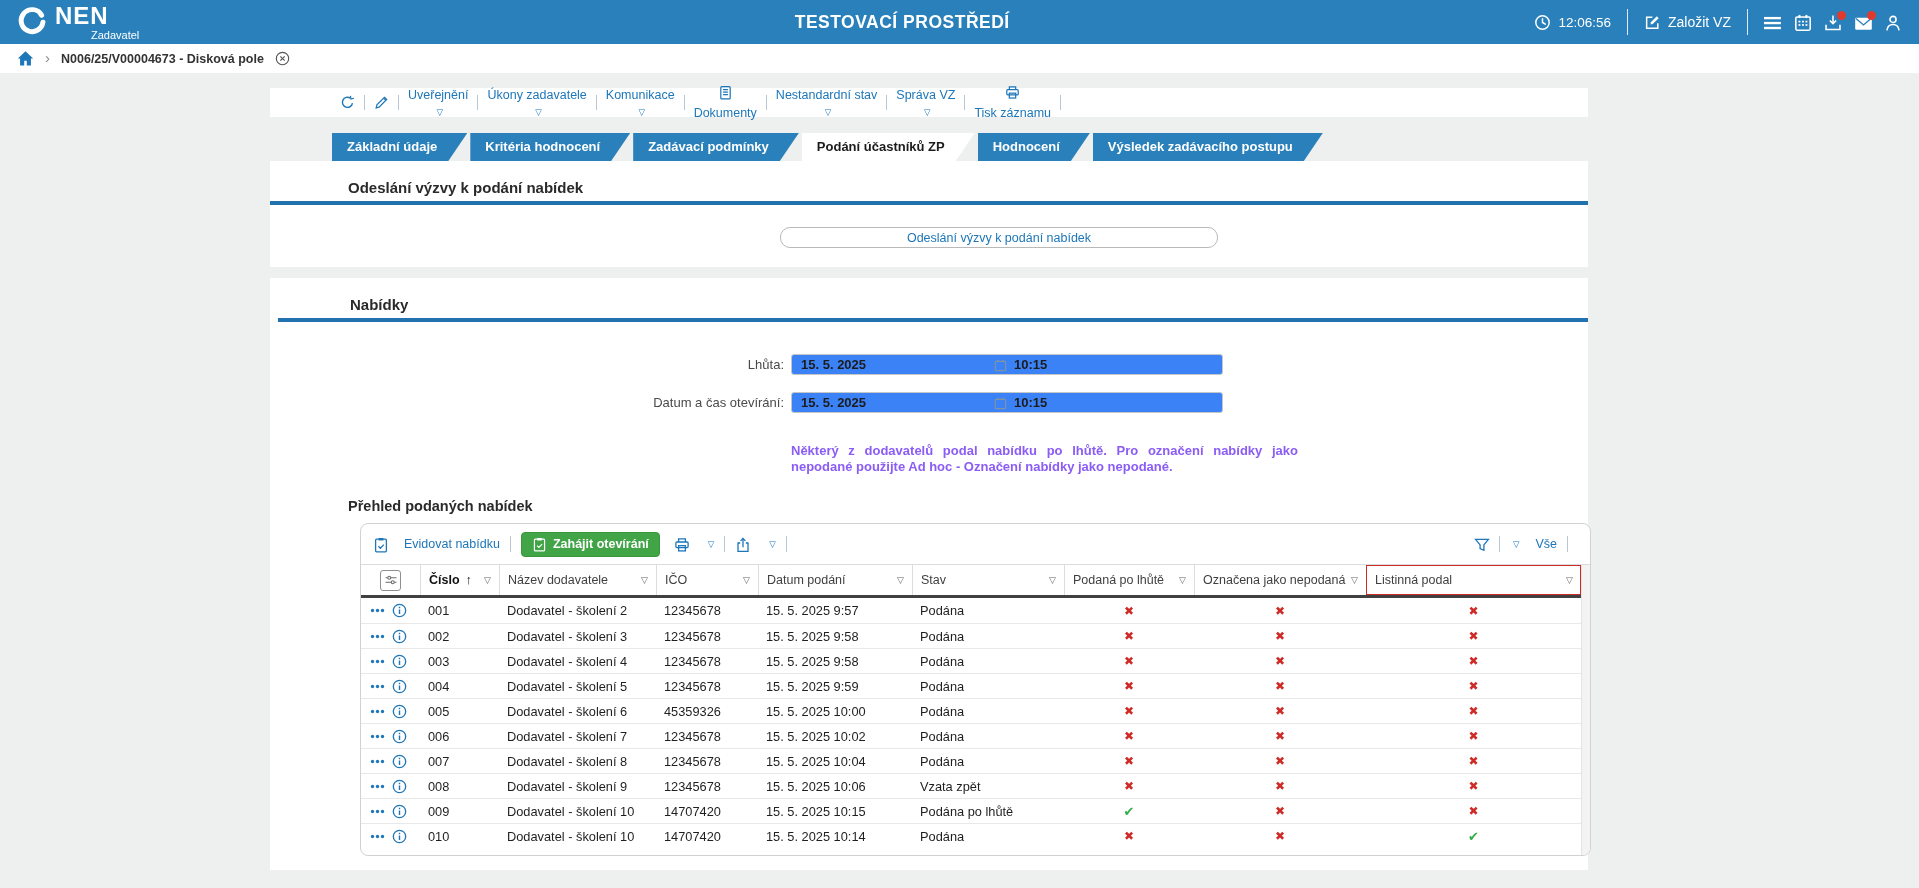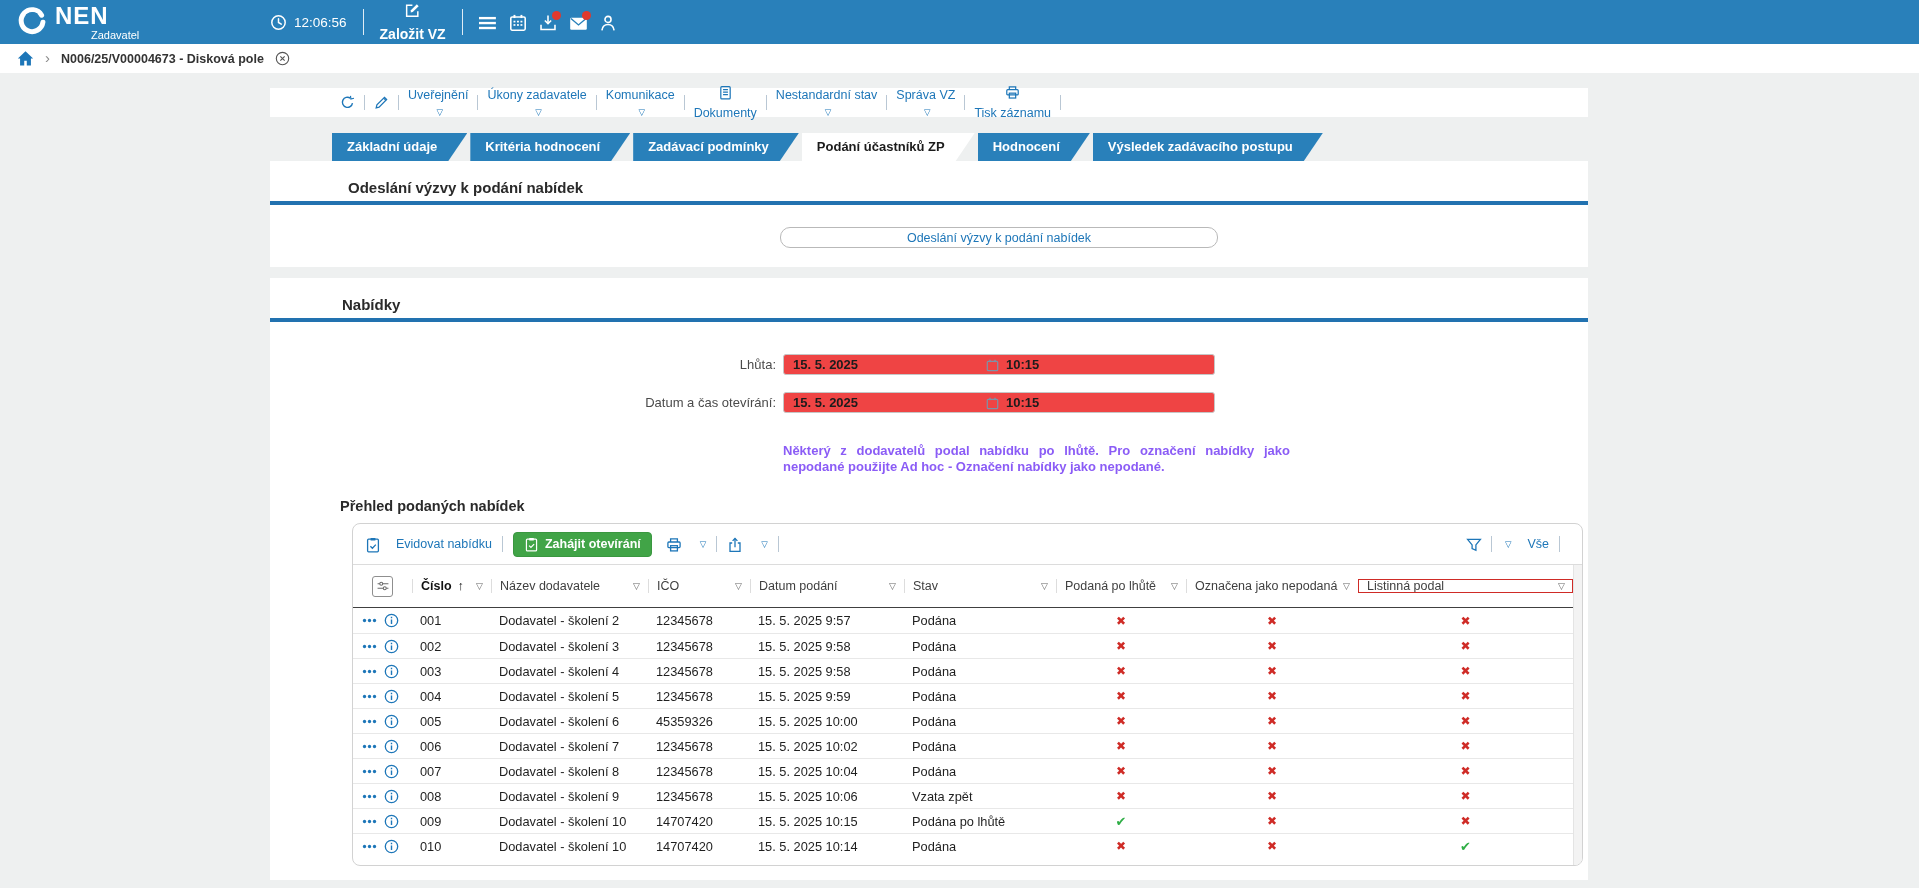--- a/index.html
+++ b/index.html
@@ -8,21 +8,21 @@
 
   
   .topbar { height:44px; background:#2980ba; display:flex; align-items:center; color:#fff; }
   .brand { width:270px; display:flex; align-items:center; padding-left:16px; gap:7px; }
   .brand-names { display:flex; flex-direction:column; line-height:1; }
   .brand-main { font-size:24px; font-weight:bold; letter-spacing:1px; }
   .brand-sub { font-size:11px; margin:2px 0 0 36px; font-weight:normal; }
   .env-title { flex:1; text-align:center; font-size:17.5px; font-weight:bold; letter-spacing:.5px; }
   .top-right { display:flex; align-items:center; gap:13px; padding-right:18px; }
   .top-item { display:flex; align-items:center; gap:7px; font-size:13.5px; white-space:nowrap; }
-  .top-item.bold { font-weight:bold; font-size:14px;flex-direction:column; }
+  .top-item.bold { font-weight:normal; font-size:14px; }
   .top-divider { width:1px; height:26px; background:rgba(255,255,255,.85); margin:0 3px; }
   .icon-badge { position:relative; display:inline-flex; }
   .badge-dot { position:absolute; top:-3px; right:-5px; width:9px; height:9px; border-radius:50%; background:#e0392e; }
   .tico { width:17px; height:17px; display:inline-block; }
 
   
   .breadcrumbbar { height:29px; background:#fff; display:flex; align-items:center; padding-left:17px; gap:11px; }
   .bc-chevron { color:#8a8a8a; font-size:15px; margin-top:-2px; }
   .bc-label { font-size:12.5px; font-weight:bold; color:#333; }
 
@@ -41,44 +41,44 @@
   .tab.active { background:#fff; color:#1b1b1b; }
 
   .sec { background:#fff; }
   .sec1 { margin-bottom:11px; }
   .sec-title { font-size:15px; font-weight:bold; color:#2a2a2a; padding:18px 0 0 78px; }
   .sec-underline { height:4px; background:#2272b0; margin-top:5px; }
   .vyzva-btn-row { height:62px; position:relative; }
   .vyzva-btn { position:absolute; left:510px; top:22px; width:438px; height:21px; border:1px solid #b9b9b9; border-radius:10px;
                background:#fff; color:#1d76b8; font-size:12.5px; display:flex; align-items:center; justify-content:center; cursor:pointer; }
 
-  .sec2 { padding-bottom:14px; }
+  .sec2 { padding-bottom:14px;padding-left:8px; }
   .form-row { display:flex; align-items:center; }
   .form-row.r1 { margin-top:32px; }
   .form-row.r2 { margin-top:17px; }
   .form-label { width:513px; text-align:right; padding-right:7px; font-size:13px; color:#4a4a4a; }
-  .form-field { width:432px; height:21px; background:#ef4444; border:1px solid #c6c6c6; border-radius:3px;
+  .form-field { width:432px; height:21px; background:#3b82f6; border:1px solid #c6c6c6; border-radius:3px;
                 display:flex; align-items:center; padding:0 9px; }
   .ff-date { font-weight:bold; font-size:13px; color:#1c1c1c; width:193px; }
   .ff-time { font-weight:bold; font-size:13px; color:#1c1c1c; margin-left:7px; }
   .calico { width:13px; height:13px; display:inline-block; }
 
   .warning { margin:30px 0 0 513px; width:507px; font-size:13px; font-weight:bold; color:#8b5cf6; text-align:justify; line-height:15.5px; }
 
   .table-title { margin:24px 0 0 70px; font-size:14.5px; font-weight:bold; color:#2a2a2a; }
 
   .panel { margin:9px 0 0 82px; width:1231px; border:1px solid #d2d2d2; border-radius:8px; background:#fff; position:relative; overflow:hidden; }
   .panel-toolbar { height:40px; display:flex; align-items:center; padding:0 12px; font-size:12.5px; color:#1d76b8; }
   .pt-link { display:flex; align-items:center; gap:16px; cursor:pointer; white-space:nowrap; }
   .pt-sep { width:1px; height:16px; background:#b9c7d4; margin:0 10px; flex:none; }
   .btn-green { background:#41a447; border:1px solid #3a9740; border-radius:4px; color:#fff; font-weight:bold; font-size:12.5px;
                height:25px; display:flex; align-items:center; gap:6px; padding:0 10px; cursor:pointer; white-space:nowrap; }
   .pt-right { margin-left:auto; display:flex; align-items:center; }
 
-  .thead { display:flex; height:44px; border-top:1px solid #dcdcdc; border-bottom:1px solid #404040; font-size:12.5px; color:#3f3f3f; background:#fff;align-items:center; }
+  .thead { display:flex; height:34px; border-top:1px solid #dcdcdc; border-bottom:3px solid #404040; font-size:12.5px; color:#3f3f3f; background:#fff; }
   .th { display:flex; align-items:center; justify-content:space-between; padding:0 8px; border-left:1px solid #ddd; }
   .th:first-child { border-left:none; justify-content:center; }
   .th .caret { color:#666; font-size:9px; }
   .th-sorted { font-weight:bold; color:#111; }
   .sort-arrow { font-weight:bold; color:#111; margin:0 2px 0 6px; }
   .th-listinna { outline:1px solid #cf2b26; outline-offset:-1px; }
   .settings-box { width:21px; height:21px; border:1px solid #8f8f8f; border-radius:3px; display:flex; align-items:center; justify-content:center; }
 
   .col-actions { width:59px; flex:none; }
   .col-cislo { width:79px; flex:none; }
@@ -110,20 +110,21 @@
       <svg width="32" height="32" viewBox="0 0 36 36" fill="none">
         <path d="M 28.8 10.4 A 12.3 12.3 0 1 0 30.3 18.2" stroke="#fff" stroke-width="5.6" stroke-linecap="round"></path>
         <path d="M 12.2 10.2 A 10.5 10.5 0 0 1 23.2 9.1" stroke="#2980ba" stroke-width="2.4" stroke-linecap="round"></path>
       </svg>
     </span>
     <span class="brand-names">
       <span class="brand-main">NEN</span>
       <span class="brand-sub">Zadavatel</span>
     </span>
   </div>
+  <div class="env-title">TESTOVACÍ PROSTŘEDÍ</div>
   <div class="top-right">
     <div class="top-item">
       <span class="tico">
         <svg viewBox="0 0 16 16" width="17" height="17" fill="none">
             <circle cx="8" cy="8" r="6.3" stroke="#fff" stroke-width="1.4"></circle>
             <path d="M8 4.4V8l2.6 1.6" stroke="#fff" stroke-width="1.4" stroke-linecap="round"></path>
           </svg>
       </span>
       <span>12:06:56</span>
     </div>

